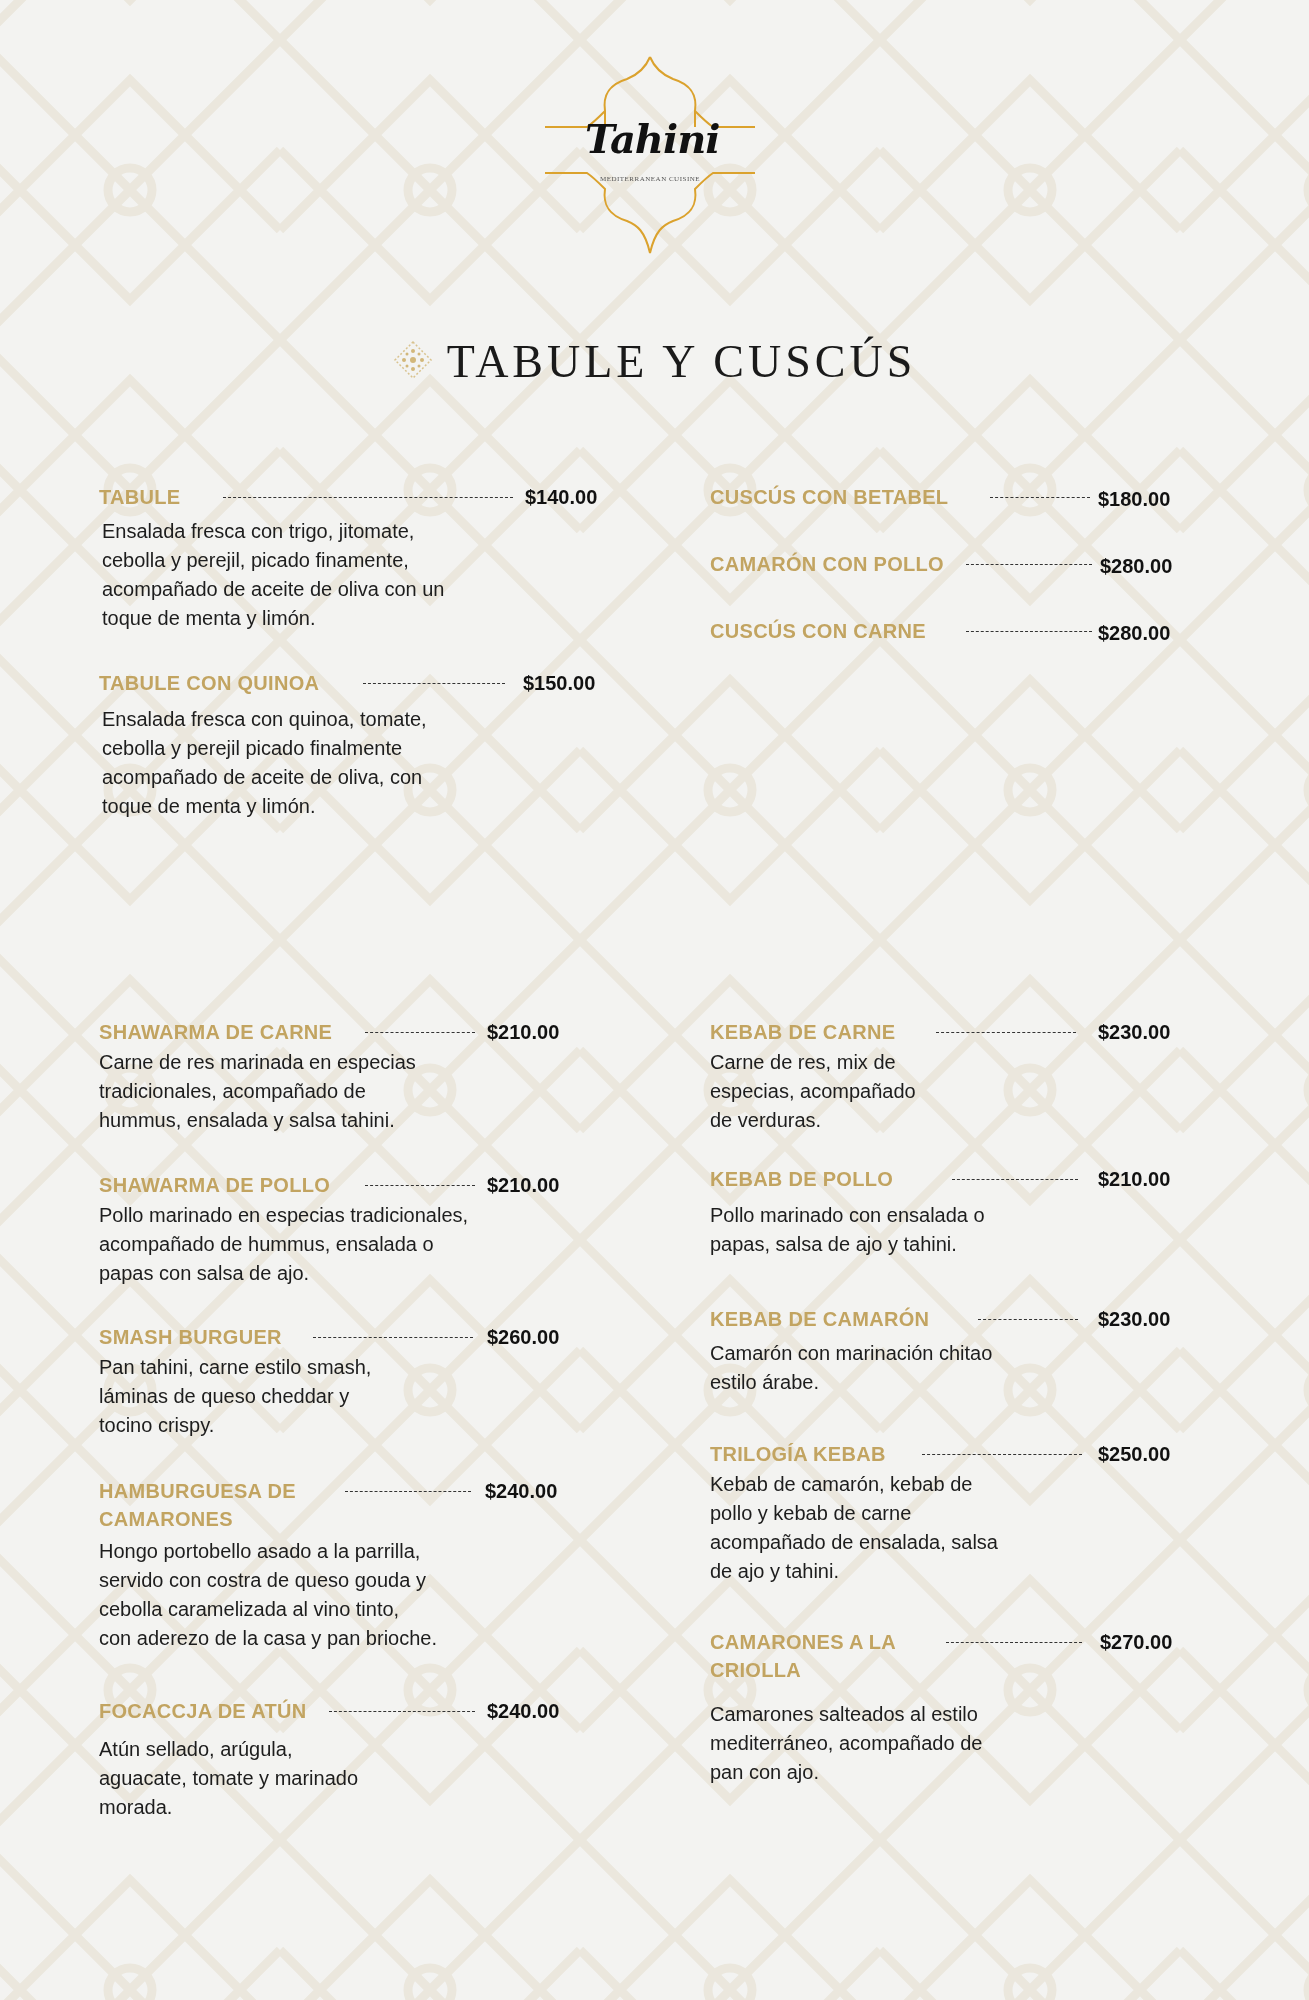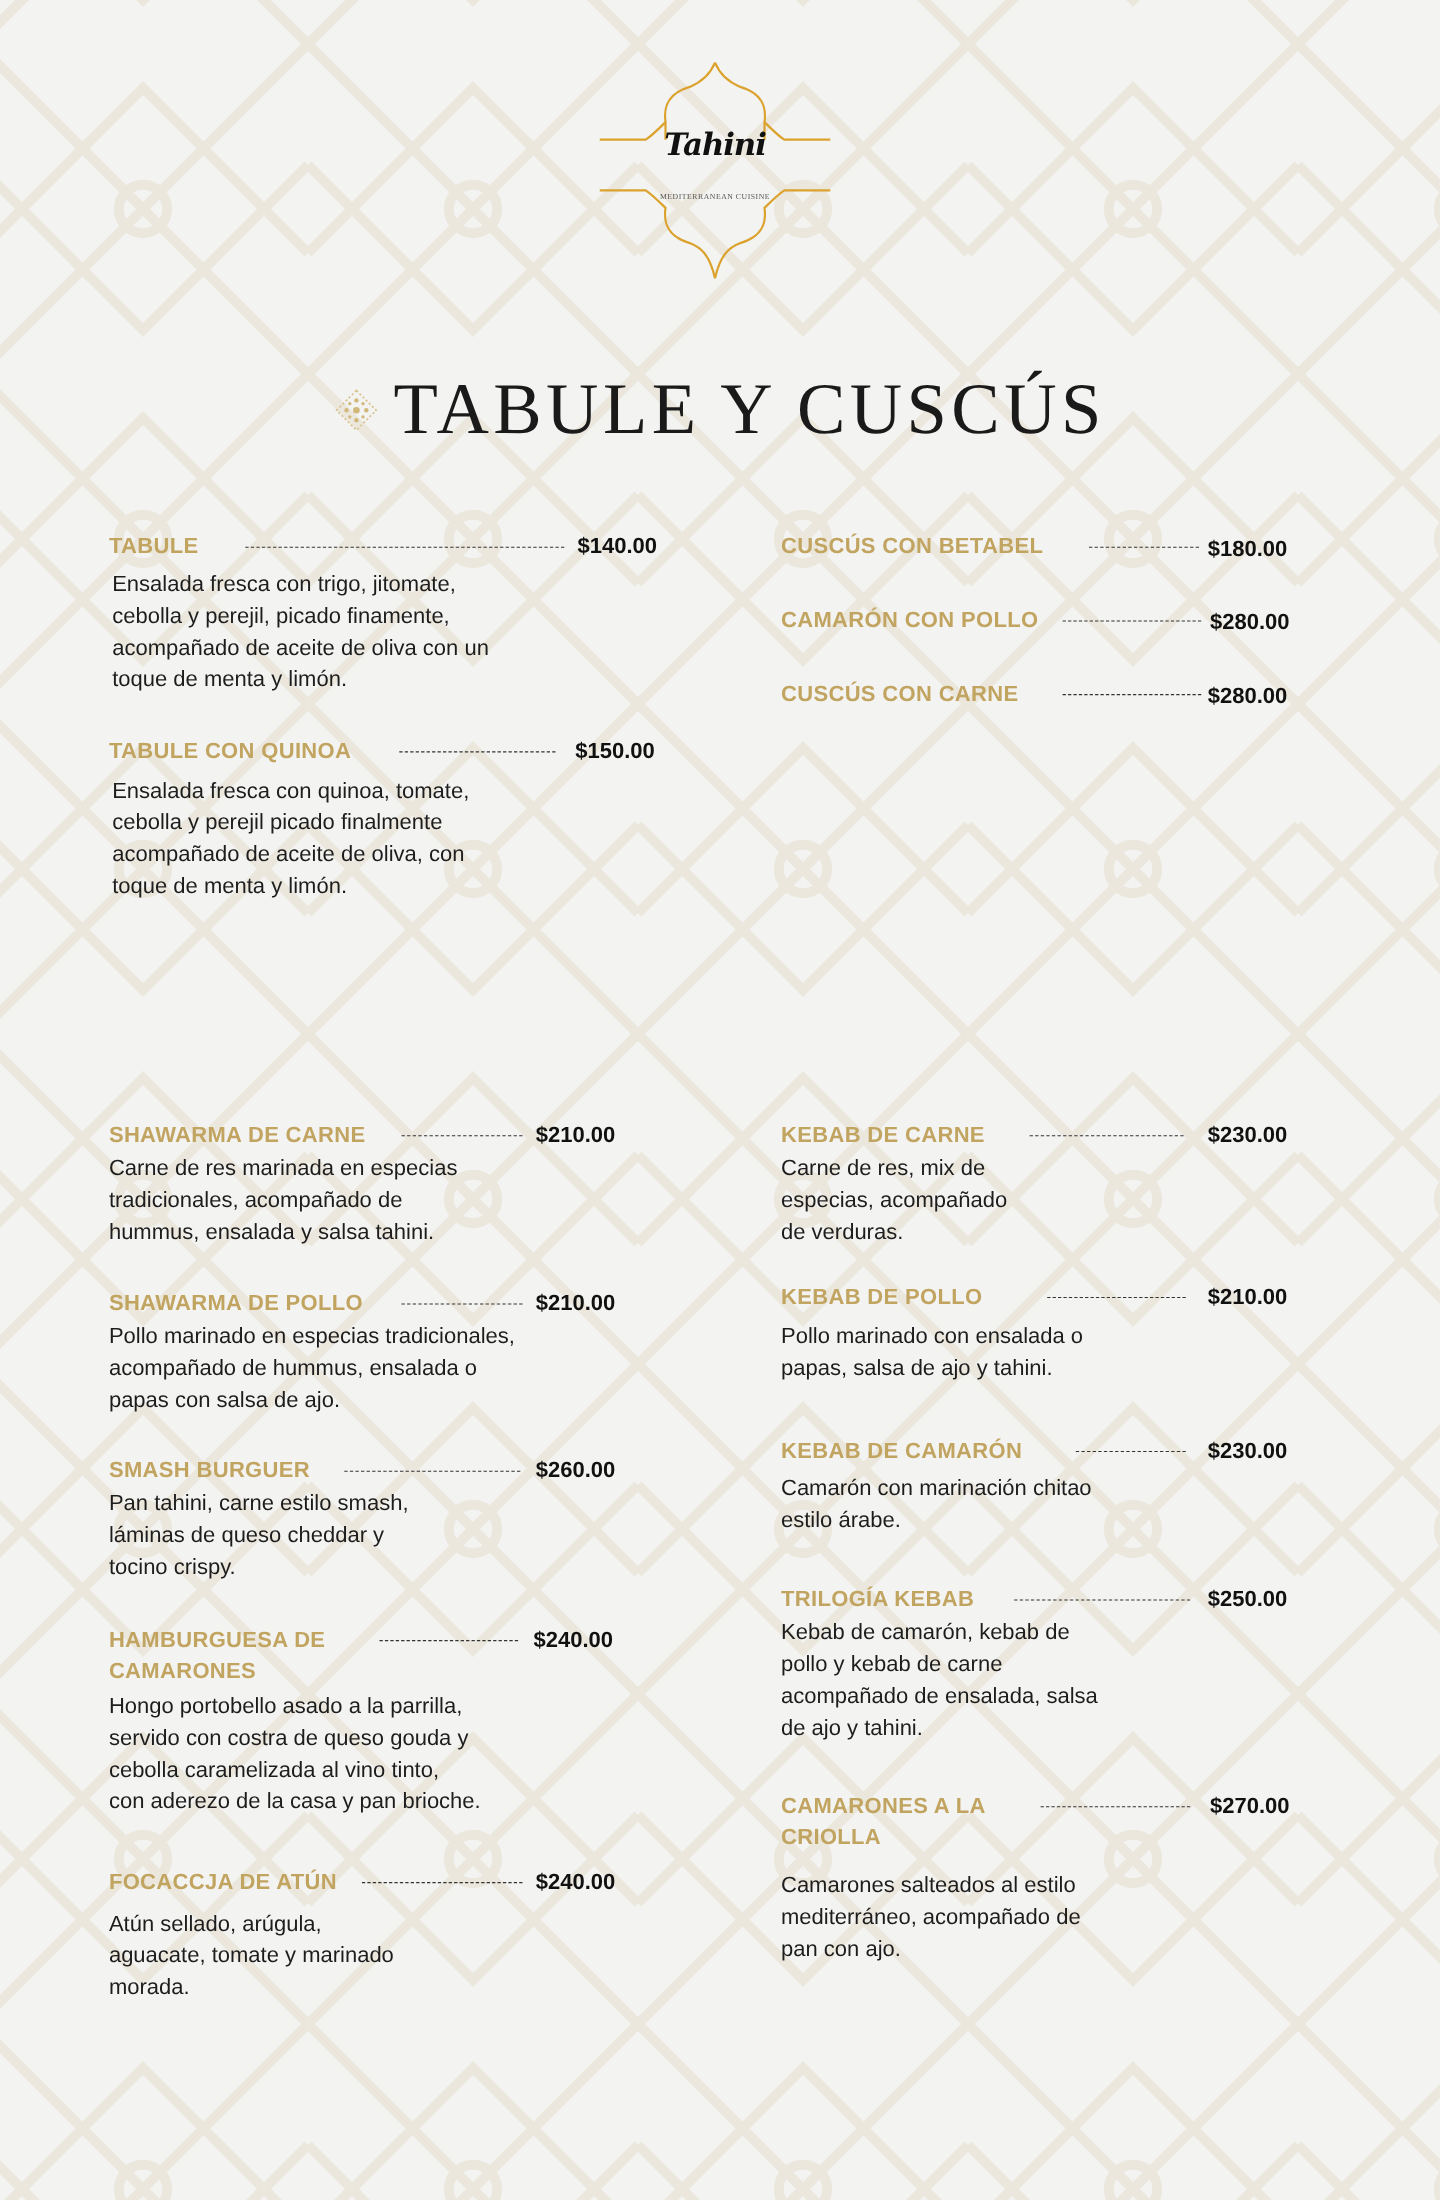--- a/index.html
+++ b/index.html
@@ -10,31 +10,31 @@
     color: #1a1a1a;
   }
   .bg { position: absolute; inset: 0; z-index: 0; }
   .page { position: absolute; inset: 0; z-index: 1; }
 
   .logo { position: absolute; left: 545px; top: 55px; width: 210px; height: 200px; }
   .logo svg { position: absolute; left: 0; top: 0; }
   .logo-word {
     position: absolute; left: 40px; top: 60px; width: 130px; text-align: center;
     font-family: "DejaVu Serif", serif; font-style: italic; font-weight: bold;
-    font-size: 28px; color: #111; letter-spacing: -1px;
+    font-size: 40px; color: #111; letter-spacing: -1px;
   }
   .logo-sub {
     position: absolute; left: 40px; top: 120px; width: 130px; text-align: center;
     font-family: "Liberation Serif", serif; font-size: 7px; letter-spacing: 0.5px; color: #555;
   }
 
   .section-title {
     position: absolute; left: 0; width: 1309px; text-align: center;
     font-family: "Liberation Serif", serif; font-weight: normal;
-    font-size: 66px; letter-spacing: 4px; color: #1a1a1a;
+    font-size: 46px; letter-spacing: 4px; color: #1a1a1a;
   }
   .section-title .orn {
     display: inline-block; width: 40px; height: 40px; vertical-align: middle;
     margin-right: 14px; position: relative; top: -6px;
   }
 
   .item { position: absolute; margin-top: 36px; }
   .item .row { position: relative; height: 26px; }
   .item .name {
     position: absolute; left: 0; top: 0;

